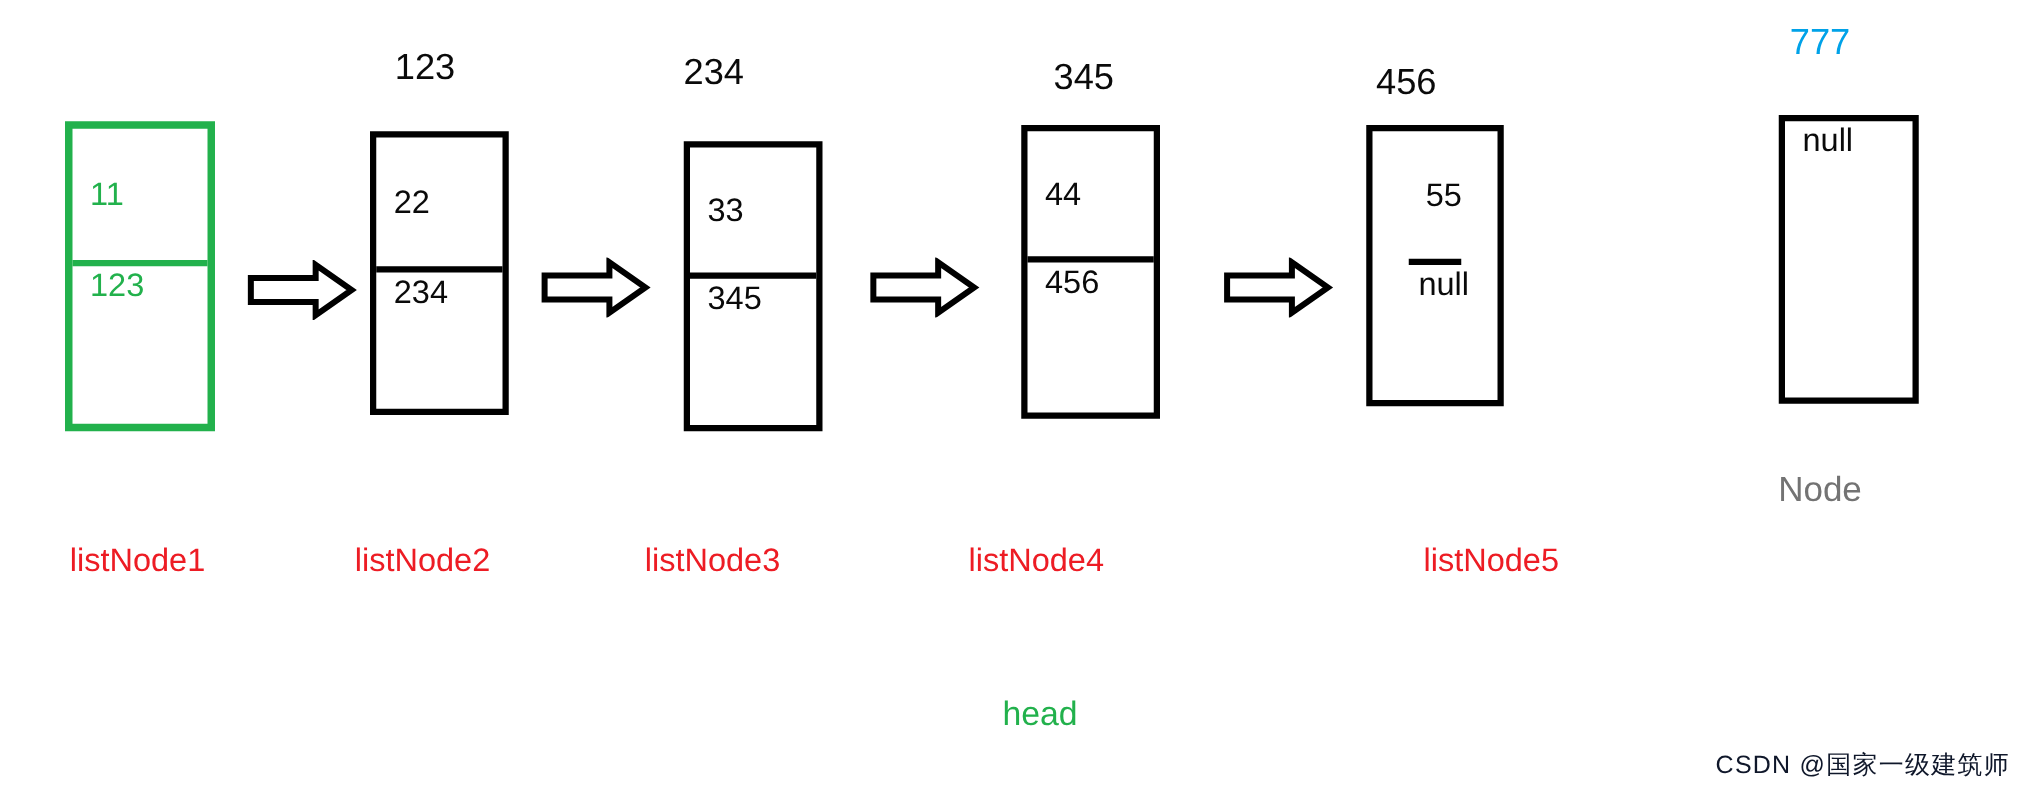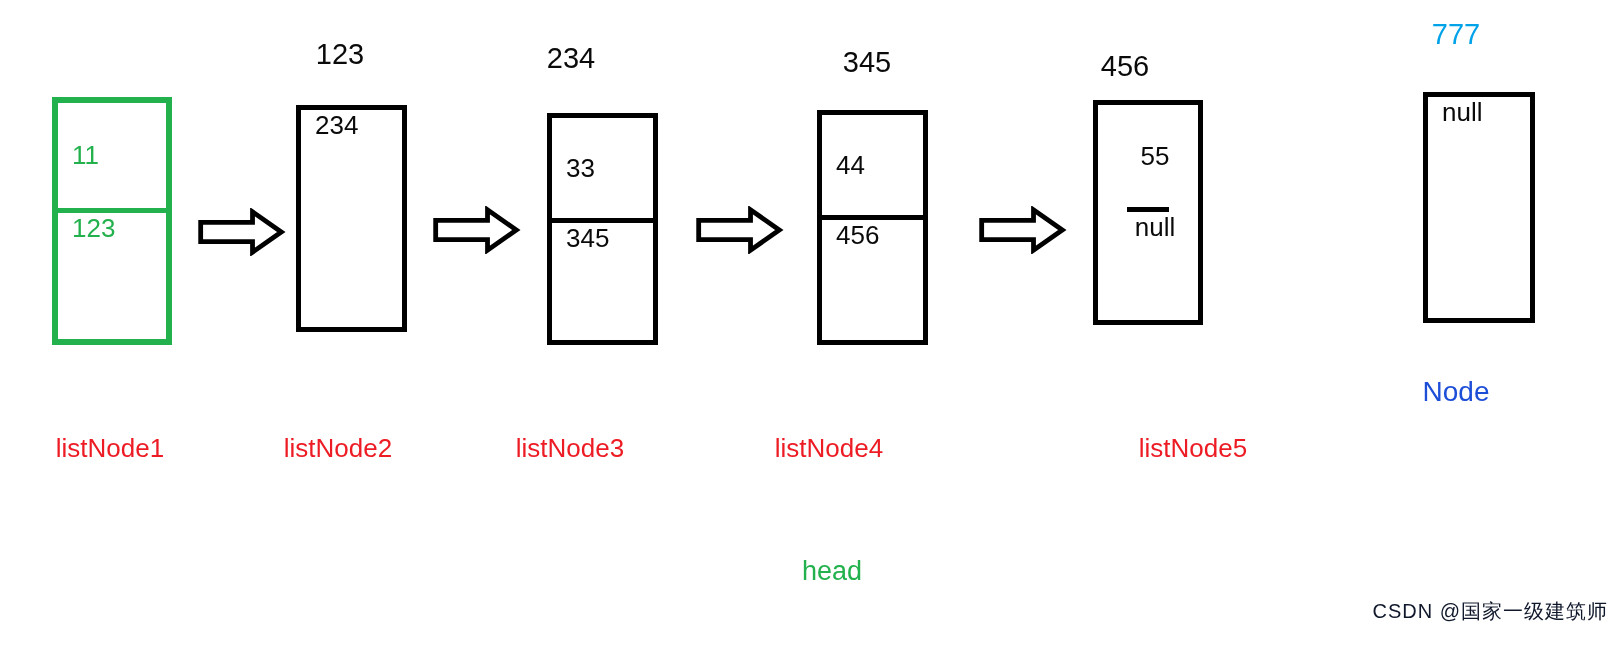--- a/index.html
+++ b/index.html
@@ -20,21 +20,21 @@
   .node.green .cell.top{border-bottom:5px solid #22B14C;}
   .node.green .cell{color:#22B14C;}
 
   
   .n1{left:52px;top:97px;width:120px;height:248px;}
   .n1 .top{height:110px;}
   .n2{left:296px;top:105px;width:111px;height:227px;}
   .n2 .top{height:108px;}
   .n3{left:547px;top:113px;width:111px;height:232px;}
   .n3 .top{height:105px;}
-  .n4{left:817px;top:110px;width:111px;height:235px;}
+  .n4{left:817px;top:100px;width:111px;height:235px;}
   .n4 .top{height:105px;}
   .n5{left:1093px;top:100px;width:110px;height:225px;align-items:center;}
   .n5 .top{height:107px;}
   .n6{left:1423px;top:92px;width:112px;height:231px;}
   .n6 .top{height:103px;}
   .n6 .cell.top{justify-content:center;padding-left:0;color:#00A2E8;}
 
   .addr{
     position:absolute;width:140px;text-align:center;
     font-size:29px;color:#0a0a0a;
@@ -50,21 +50,21 @@
     font-size:26px;color:#ED1C24;top:433px;
   }
   .name-label.l1{left:30px;}
   .name-label.l2{left:258px;}
   .name-label.l3{left:490px;}
   .name-label.l4{left:749px;}
   .name-label.l5{left:1113px;}
 
   .node-label{
     position:absolute;width:160px;text-align:center;
-    font-size:28px;color:#1d4ed8;left:1376px;top:376px;
+    font-size:28px;color:#737373;left:1376px;top:376px;
   }
   .head-label{
     position:absolute;width:160px;text-align:center;
     font-size:27px;color:#22B14C;left:752px;top:556px;
   }
   .arrow{position:absolute;width:90px;height:48px;}
   .ar1{left:196px;top:208px;}
   .ar2{left:431px;top:206px;}
   .ar3{left:694px;top:206px;}
   .ar4{left:977px;top:206px;}
@@ -77,20 +77,21 @@
 </head>
 <body>
 
 <div class="node green n1">
   <div class="cell top">11</div>
   <div class="cell">123</div>
 </div>
 
 <div class="addr a2">123</div>
 <div class="node n2">
+  <div class="cell top">22</div>
   <div class="cell">234</div>
 </div>
 
 <div class="addr a3">234</div>
 <div class="node n3">
   <div class="cell top">33</div>
   <div class="cell">345</div>
 </div>
 
 <div class="addr a4">345</div>

